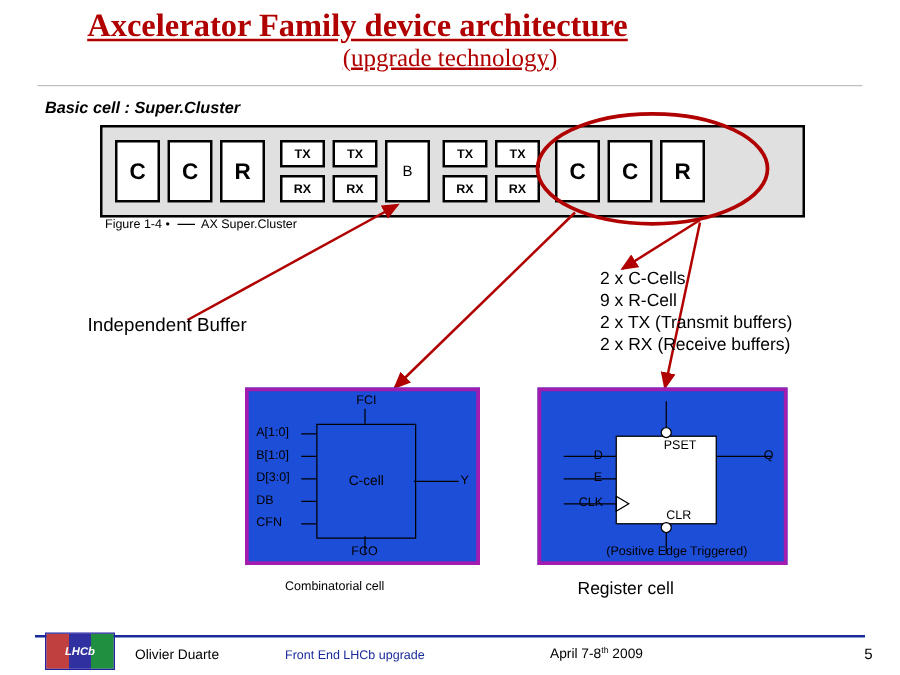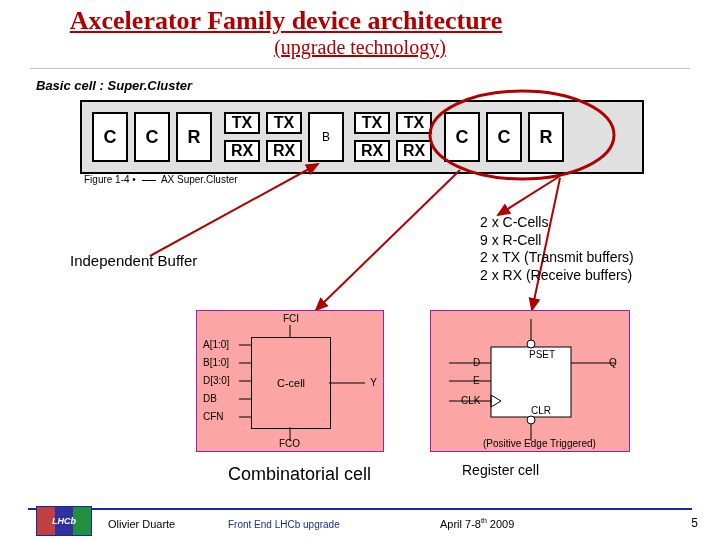--- a/index.html
+++ b/index.html
@@ -4,34 +4,34 @@
 <style>
   html,body{margin:0;padding:0;width:720px;height:540px;font-family:Arial,Helvetica,sans-serif;background:#fff;color:#000;overflow:hidden}
   .slide{position:relative;width:720px;height:540px}
   .title{position:absolute;top:6px;left:0;width:572px;text-align:center;font-family:"Comic Sans MS",cursive;font-weight:bold;color:#b00000;text-decoration:underline;font-size:26px}
   .subtitle{position:absolute;top:36px;left:0;width:720px;text-align:center;font-family:"Comic Sans MS",cursive;color:#b00000;text-decoration:underline;font-size:20px}
   .title-rule{position:absolute;top:68px;left:30px;width:660px;height:0;border-top:1px solid #c0c0c0}
   .basic-label{position:absolute;top:78px;left:36px;font-weight:bold;font-style:italic;font-size:13px}
   
   .sc-outer{position:absolute;top:100px;left:80px;width:560px;height:70px;border:2px solid #000;background:#e0e0e0}
   .sc-cell{position:absolute;top:10px;height:50px;border:2px solid #000;background:#fff;display:flex;align-items:center;justify-content:center;font-size:18px;font-weight:bold;box-sizing:border-box}
-  .sc-small{position:absolute;height:22px;border:2px solid #000;background:#fff;display:flex;align-items:center;justify-content:center;font-size:16px;font-weight:bold;box-sizing:border-box}
+  .sc-small{position:absolute;height:22px;border:2px solid #000;background:#fff;display:flex;align-items:center;justify-content:center;font-size:10px;font-weight:bold;box-sizing:border-box}
   .figcap{position:absolute;top:174px;left:84px;font-size:10px}
   .figcap .dash{display:inline-block;width:14px;height:1px;background:#000;vertical-align:middle;margin:0 3px}
   
   svg.overlay{position:absolute;top:0;left:0;width:720px;height:540px;pointer-events:none}
   .indep{position:absolute;top:252px;left:70px;font-size:15px}
   .cluster-block{position:absolute;top:214px;left:462px;font-size:14px;line-height:1.25}
   .cluster-block .hdr{font-weight:bold}
   
-  .diag{position:absolute;border:1px solid #a21caf;background:#fca5a5;font-size:10px;box-sizing:border-box}
+  .diag{position:absolute;border:3px solid #a21caf;background:#1d4ed8;font-size:10px;box-sizing:border-box}
   .ccell-diag{top:310px;left:196px;width:188px;height:142px}
   .rcell-diag{top:310px;left:430px;width:200px;height:142px}
   .port{position:absolute;font-size:10px}
-  .comb-label{position:absolute;top:464px;left:228px;font-size:18px}
+  .comb-label{position:absolute;top:464px;left:228px;font-size:10px}
   .reg-label{position:absolute;top:462px;left:462px;font-size:14px}
   
   .footer-rule{position:absolute;bottom:30px;left:28px;width:664px;height:0;border-top:2px solid #1a2a9a}
   .footer-author{position:absolute;bottom:10px;left:108px;font-size:11px}
   .footer-center{position:absolute;bottom:10px;left:228px;font-size:10px;color:#1a2a9a}
   .footer-date{position:absolute;bottom:10px;left:440px;font-size:11px}
   .footer-date sup{font-size:7px}
   .footer-page{position:absolute;bottom:10px;right:22px;font-size:12px}
   .logo{position:absolute;bottom:4px;left:36px;width:54px;height:28px;border:1px solid #2020a0;background:linear-gradient(90deg,#c04040 0 33%,#3030a0 33% 66%,#209040 66% 100%);display:flex;align-items:center;justify-content:center;color:#fff;font-size:9px;font-style:italic;font-weight:bold}
 </style>

